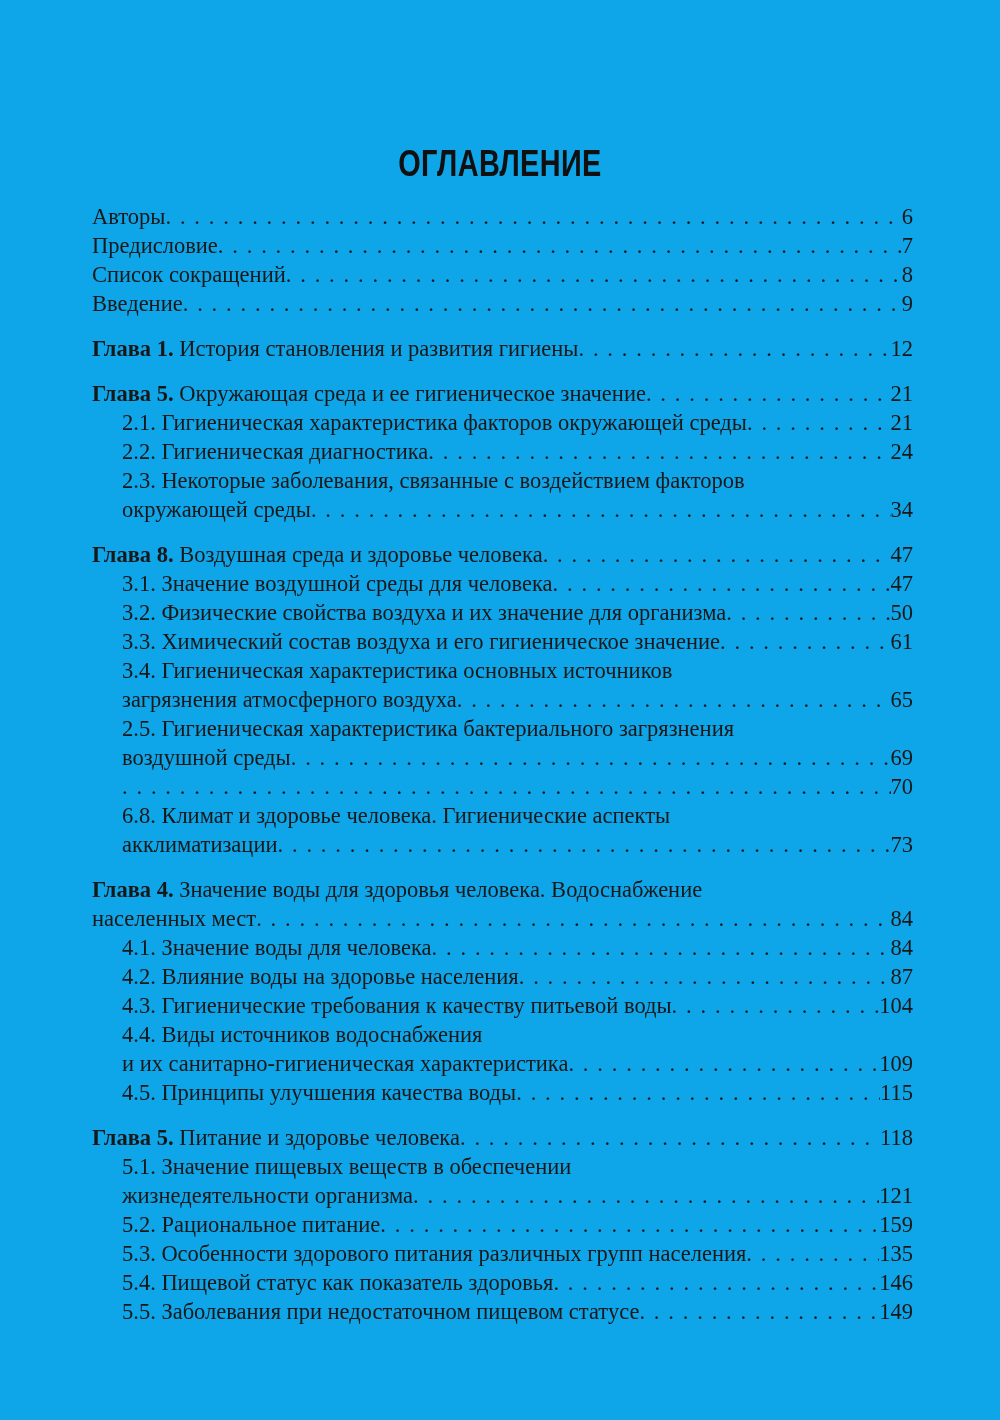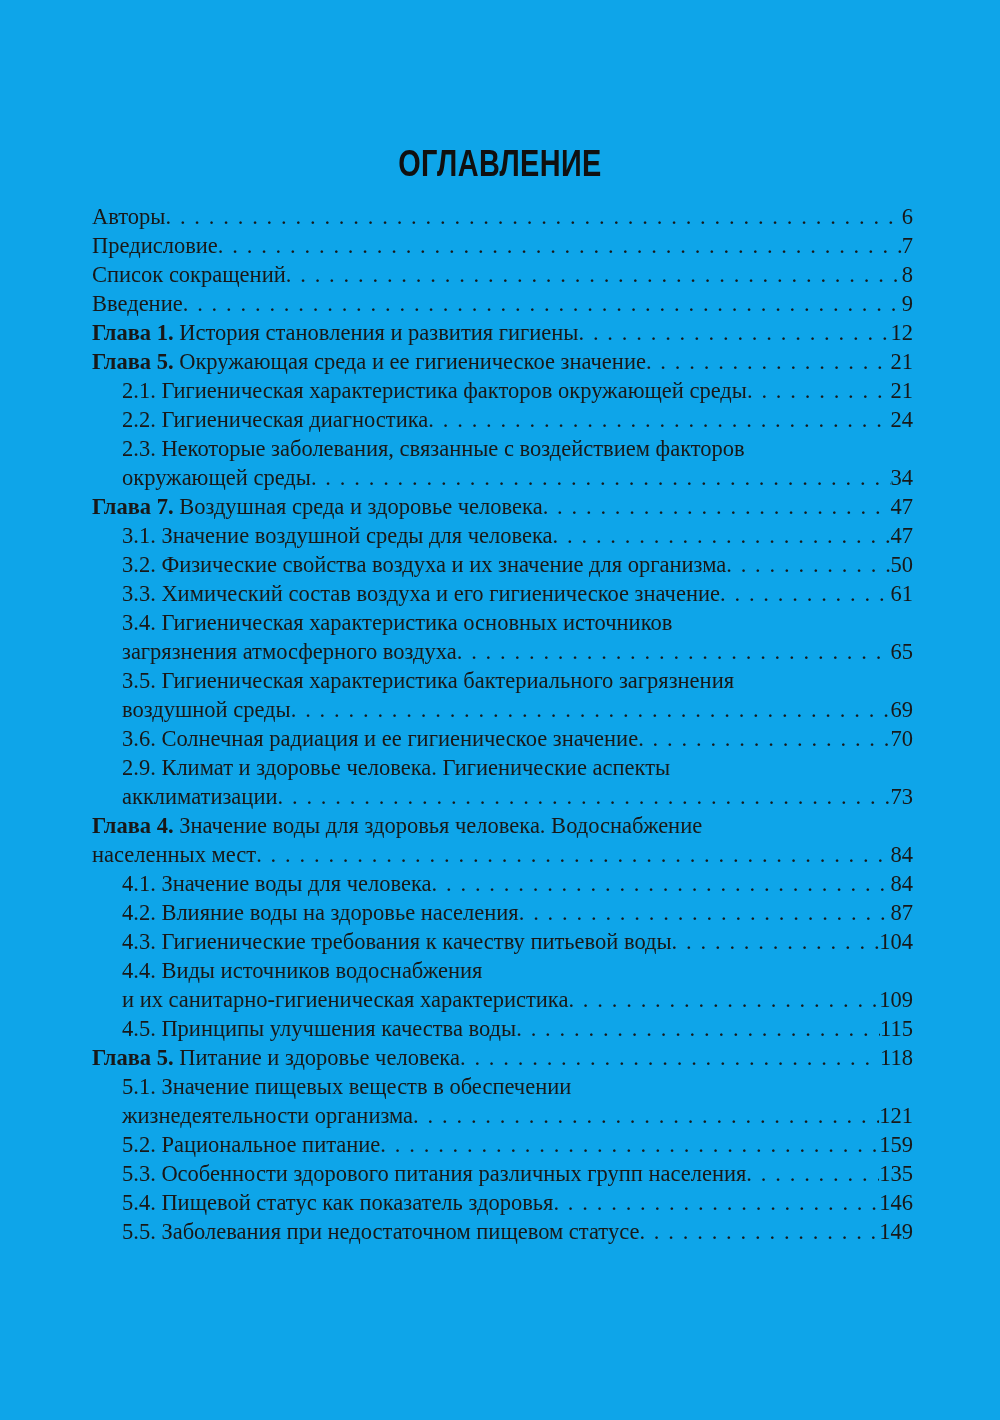--- a/index.html
+++ b/index.html
@@ -27,21 +27,21 @@
     transform: scaleX(0.78);
     letter-spacing: 0.5px;
     white-space: nowrap;
   }
   .toc {
     position: absolute;
     left: 92px; top: 202px;
     width: 821px;
   }
   .entry { margin: 0; }
-  .entry.gap { }
+  .entry.gap { margin-top: 16px; }
   .entry.level1 { padding-left: 30px; }
   .line {
     display: flex;
     align-items: baseline;
     font-size: 22.5px;
     line-height: 29px;
   }
   .txt { white-space: nowrap; flex: 0 0 auto; }
   .txt b { font-weight: 700; }
   .leader {
@@ -127,21 +127,21 @@
           <span class="txt">2.3. Некоторые заболевания, связанные с воздействием факторов</span>
         </div>
         <div class="line">
           <span class="txt">окружающей среды</span>
           <span class="leader"></span>
           <span class="page-num">34</span>
         </div>
       </div>
       <div class="entry level0 gap">
         <div class="line">
-          <span class="txt"><b>Глава 7.</b> <span>Воздушная среда и здоровье человека</span></span>
+          <span class="txt"><b>Глава 8.</b> <span>Воздушная среда и здоровье человека</span></span>
           <span class="leader"></span>
           <span class="page-num">47</span>
         </div>
       </div>
       <div class="entry level1">
         <div class="line">
           <span class="txt">3.1. Значение воздушной среды для человека</span>
           <span class="leader"></span>
           <span class="page-num">47</span>
         </div>
@@ -165,38 +165,37 @@
           <span class="txt">3.4. Гигиеническая характеристика основных источников</span>
         </div>
         <div class="line">
           <span class="txt">загрязнения атмосферного воздуха</span>
           <span class="leader"></span>
           <span class="page-num">65</span>
         </div>
       </div>
       <div class="entry level1">
         <div class="line">
-          <span class="txt">3.5. Гигиеническая характеристика бактериального загрязнения</span>
+          <span class="txt">2.5. Гигиеническая характеристика бактериального загрязнения</span>
         </div>
         <div class="line">
           <span class="txt">воздушной среды</span>
           <span class="leader"></span>
           <span class="page-num">69</span>
         </div>
       </div>
       <div class="entry level1">
         <div class="line">
-          <span class="txt">3.6. Солнечная радиация и ее гигиеническое значение</span>
           <span class="leader"></span>
           <span class="page-num">70</span>
         </div>
       </div>
       <div class="entry level1">
         <div class="line">
-          <span class="txt">2.9. Климат и здоровье человека. Гигиенические аспекты</span>
+          <span class="txt">6.8. Климат и здоровье человека. Гигиенические аспекты</span>
         </div>
         <div class="line">
           <span class="txt">акклиматизации</span>
           <span class="leader"></span>
           <span class="page-num">73</span>
         </div>
       </div>
       <div class="entry level0 gap">
         <div class="line">
           <span class="txt"><b>Глава 4.</b> <span>Значение воды для здоровья человека. Водоснабжение</span></span>

